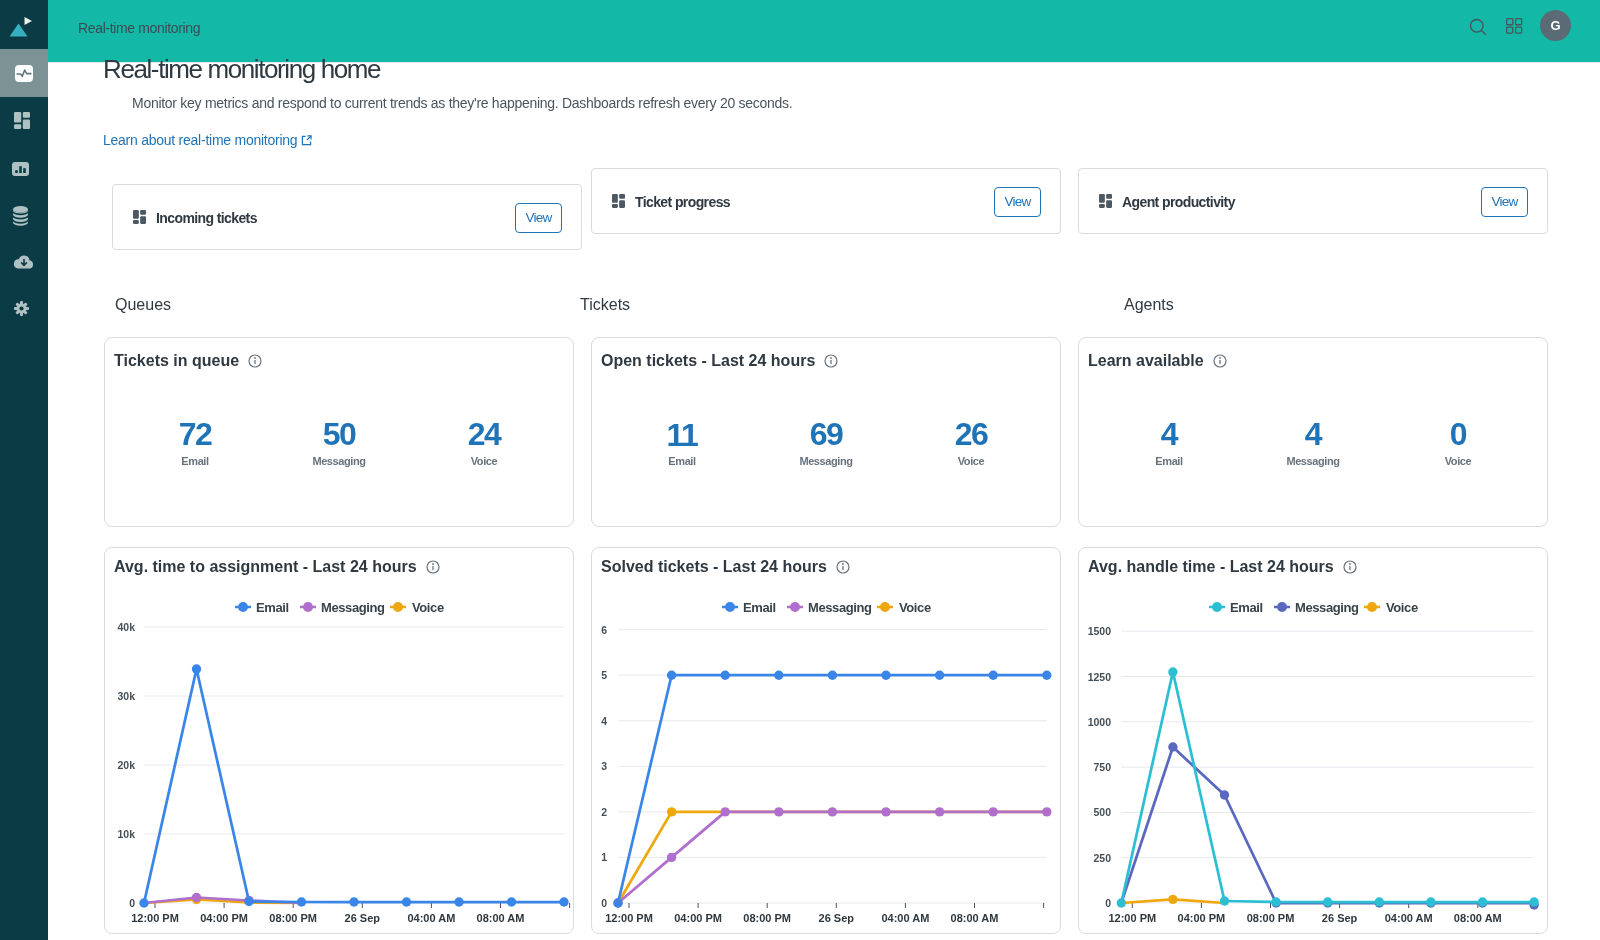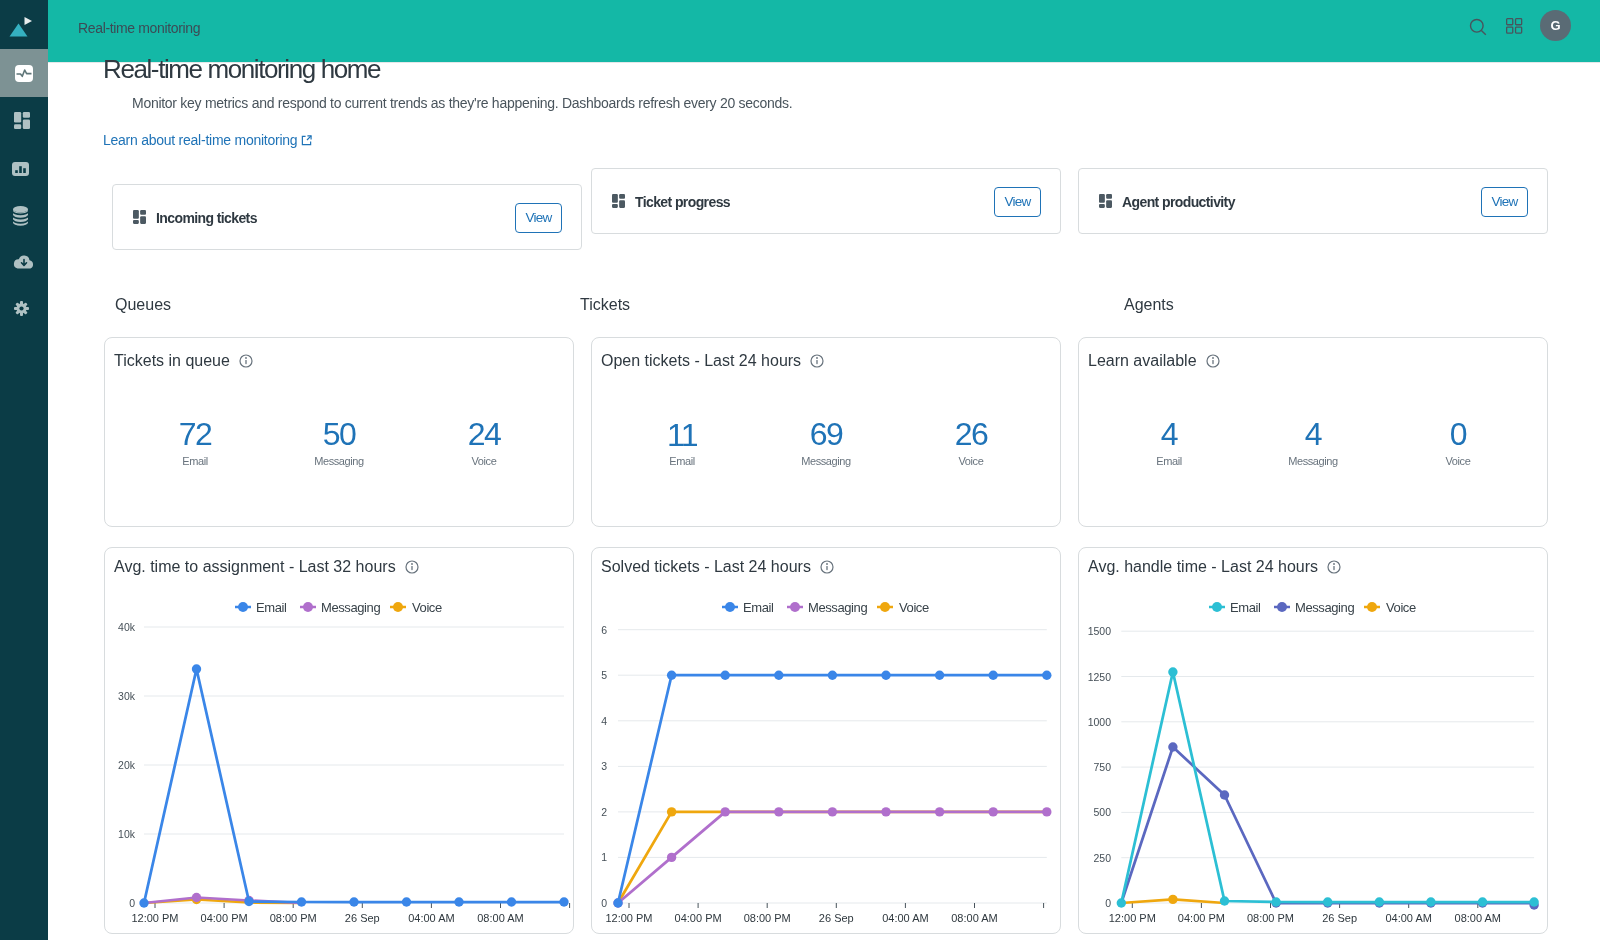--- a/index.html
+++ b/index.html
@@ -1,20 +1,20 @@
 <!DOCTYPE html>
 <html><head><meta charset="utf-8"><style>
 * { margin:0; padding:0; box-sizing:border-box; }
 html,body { width:1600px; height:940px; background:#fff; font-family:"Liberation Sans",sans-serif; overflow:hidden; }
 .abs { position:absolute; }
 #sidebar { position:absolute; left:0; top:0; width:48px; height:940px; background:#0B3C46; }
 #topbar { position:absolute; left:48px; top:0; width:1552px; height:63px; background:#14b8a6; border-bottom:1px solid #E4E7E9; }
 .card { position:absolute; background:#fff; border:1px solid #D8DCDE; }
 .r4 { border-radius:4px; }
-.r8 { border-radius:8px; }
+.r8 { border-radius:8px;font-weight:bold; }
 .ctitle { font-size:16px; color:#2F3941; }
 .sechead { position:absolute; font-size:16px; color:#2F3941; }
 .num { position:absolute; width:144px; text-align:center; font-size:32px; letter-spacing:-1.5px; color:#1F73B7; }
 .numlab { position:absolute; width:144px; text-align:center; font-size:11px; letter-spacing:-0.4px; color:#68737D; }
 .viewbtn { position:absolute; right:19px; top:18px; width:47px; height:30px; border:1px solid #1F73B7; border-radius:4px; color:#1F73B7; font-size:13.5px; letter-spacing:-0.8px; text-align:center; line-height:28px; background:#fff; }
 </style></head>
 <body>
 
 <div id="sidebar">
   <svg class="abs" style="left:8px;top:15px" width="33" height="24" viewBox="0 0 33 24">
@@ -157,21 +157,21 @@
         <circle cx="7" cy="4" r="0.9" fill="#68737D"></circle>
       </svg></div>
   <div class="num" style="left:18px;top:78px;">4</div>
   <div class="numlab" style="left:18px;top:117px;">Email</div>
   <div class="num" style="left:162px;top:78px;">4</div>
   <div class="numlab" style="left:162px;top:117px;">Messaging</div>
   <div class="num" style="left:307px;top:78px;">0</div>
   <div class="numlab" style="left:307px;top:117px;">Voice</div>
 </div>
 <div class="card r8" style="left:104px;top:547px;width:470px;height:387px;">
-  <div class="abs" style="left:9px;top:10px"><span class="ctitle">Avg. time to assignment - Last 32 hours</span><svg width="14" height="14" viewBox="0 0 14 14" style="vertical-align:-2px;margin-left:9px">
+  <div class="abs" style="left:9px;top:10px"><span class="ctitle">Avg. time to assignment - Last 24 hours</span><svg width="14" height="14" viewBox="0 0 14 14" style="vertical-align:-2px;margin-left:9px">
         <circle cx="7" cy="7" r="6" fill="none" stroke="#68737D" stroke-width="1.2"></circle>
         <rect x="6.35" y="6" width="1.3" height="4.2" rx="0.6" fill="#68737D"></rect>
         <circle cx="7" cy="4" r="0.9" fill="#68737D"></circle>
       </svg></div>
   <svg class="abs" style="left:0;top:0" width="468" height="385" viewBox="0 0 468 385">
 <g font-size="13" letter-spacing="-0.4" fill="#39434A">
 <line x1="130" y1="59" x2="146" y2="59" stroke="#3A86E8" stroke-width="2.5"></line>
         <circle cx="138" cy="59" r="5" fill="#3A86E8"></circle>
 <text x="151" y="63.5">Email</text>
 <line x1="195" y1="59" x2="211" y2="59" stroke="#B06FCC" stroke-width="2.5"></line>

